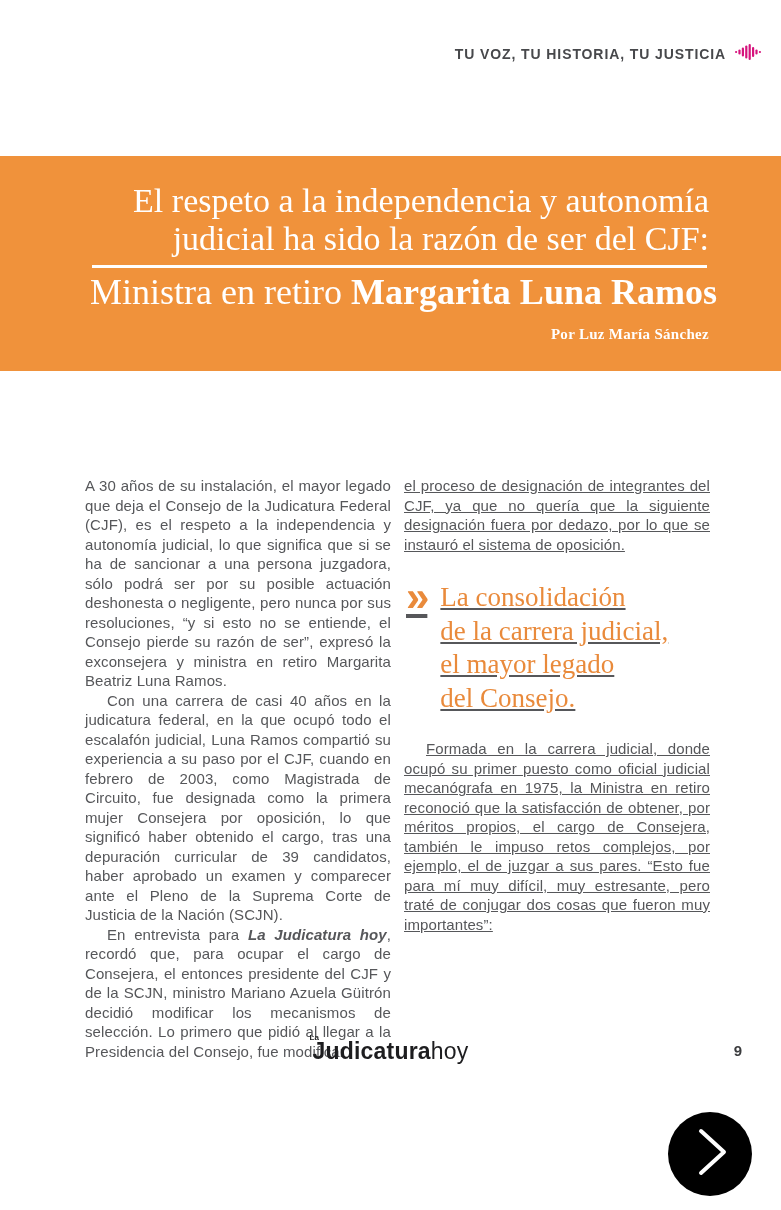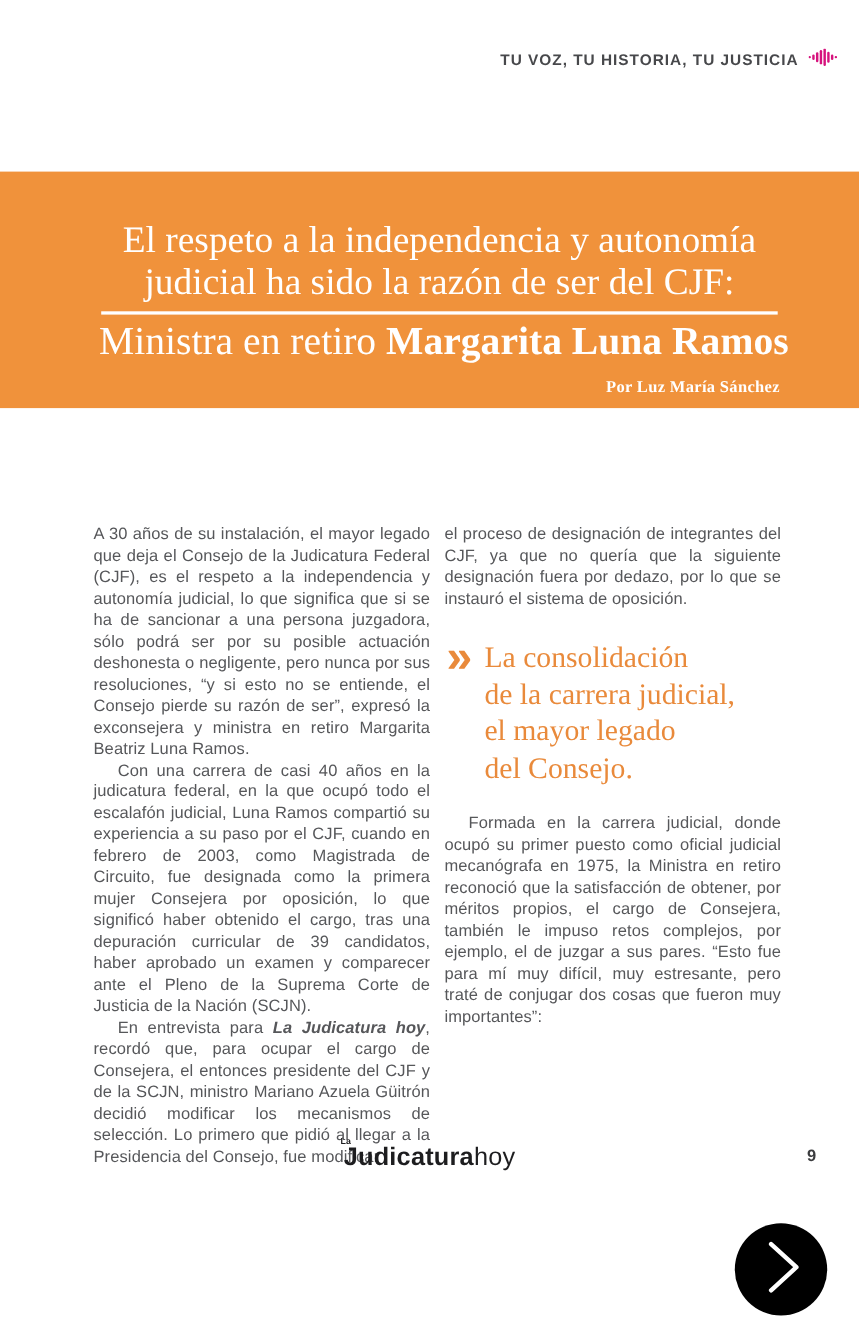--- a/index.html
+++ b/index.html
@@ -37,23 +37,22 @@
     height: 215px;
     background: #f0923b;
     color: #ffffff;
     box-sizing: border-box;
     padding: 26px 72px 0 90px;
   }
   .banner-title {
     font-family: "Liberation Serif", serif;
     font-size: 34px;
     line-height: 38px;
-    text-align: center;
+    text-align: right;
     font-weight: normal;
-    margin-top: 18px;
   }
   .banner-rule {
     height: 3px;
     background: #ffffff;
     margin: 7px 2px 7px 2px;
   }
   .banner-subtitle {
     font-family: "Liberation Serif", serif;
     font-size: 36px;
     line-height: 34px;
@@ -72,21 +71,21 @@
   }
 
   
   .col {
     position: absolute;
     top: 476px;
     width: 306px;
     color: #56575a;
   }
   .col-left { left: 85px; }
-  .col-right { left: 404px; }
+  .col-right { left: 404px; text-decoration: underline; }
   .col p {
     margin: 0;
     font-size: 15px;
     line-height: 19.5px;
     text-align: justify;
     letter-spacing: 0.1px;
   }
   .col p.indent { text-indent: 22px; }
   .mag { font-weight: bold; font-style: italic; }
 

